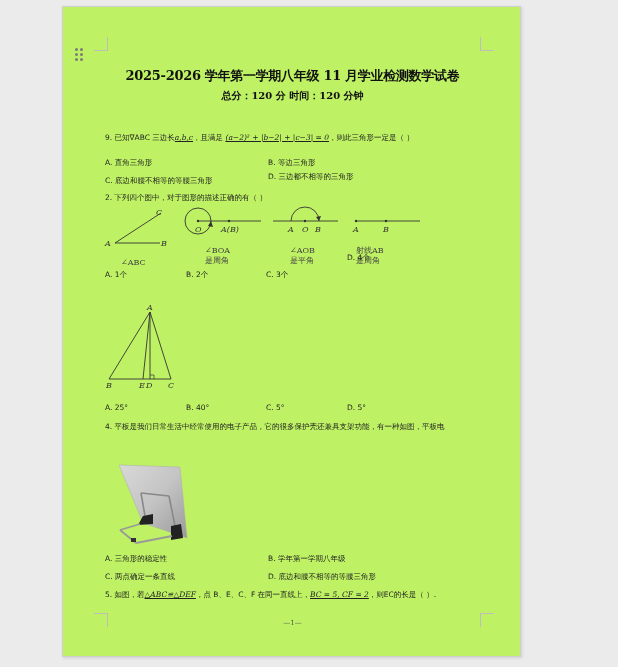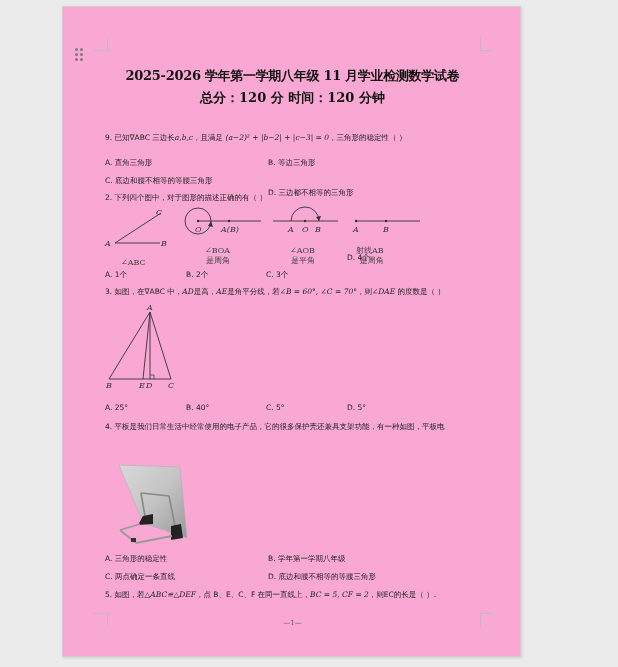--- a/index.html
+++ b/index.html
@@ -1,42 +1,42 @@
 <!DOCTYPE html>
 <html><head>
   <meta charset="utf-8">
   <style>
     * { margin: 0; padding: 0; box-sizing: border-box; }
     html, body { width: 618px; height: 667px; overflow: hidden; background: #ebebeb; }
     body { position: relative; font-family: "DejaVu Serif", "Liberation Serif", serif; color: #111; }
 
     .page {
       position: absolute; left: 62px; top: 6px; width: 459px; height: 651px;
-      background: #f9a8d4; border: 1px solid #cfcfcf;
+      background: #bef264; border: 1px solid #cfcfcf;
       box-shadow: 1px 1px 3px rgba(0,0,0,0.12);
     }
     .crop { position: absolute; width: 14px; height: 14px; border-color: #bdbdbd; border-style: solid; border-width: 0; }
     .crop.tl { left: 31px; top: 30px; border-right-width: 1px; border-bottom-width: 1px; }
     .crop.tr { left: 417px; top: 30px; border-left-width: 1px; border-bottom-width: 1px; }
     .crop.bl { left: 31px; top: 606px; border-right-width: 1px; border-top-width: 1px; }
     .crop.br { left: 417px; top: 606px; border-left-width: 1px; border-top-width: 1px; }
 
     .drag-handle { position: absolute; left: 12px; top: 41px; width: 9px; height: 14px; cursor: grab; }
     .drag-handle i { position: absolute; width: 3px; height: 3px; background: #7a7a7a; border-radius: 50%; }
 
     .abs { position: absolute; white-space: nowrap; }
     .title { left: 0; width: 459px; top: 60px; text-align: center; font-weight: bold; font-size: 13px; font-family: "DejaVu Serif", serif; letter-spacing: -0.3px; }
-    .subtitle { left: 0; width: 459px; top: 82px; text-align: center; font-weight: bold; font-size: 13px; }
+    .subtitle { left: 0; width: 459px; top: 82px; text-align: center; font-weight: bold; font-size: 10px; }
     .section { left: 42px; top: 107px; font-weight: bold; font-size: 9px; }
     .q { font-size: 7.5px; color: #222; font-family: "DejaVu Sans", sans-serif; }
     .opt { font-size: 7.5px; color: #222; font-family: "DejaVu Sans", sans-serif; }
-    .math { font-style: italic; font-family: "DejaVu Serif", serif; }
+    .math { font-style: italic; font-family: "DejaVu Serif", serif; text-decoration: underline; }
 
     .fig-label { font-size: 8px; font-style: italic; color: #333; font-family: "DejaVu Serif", serif; }
-    .fig-cap { font-size: 8px; color: #444; text-align: right; line-height: 10px; font-family: "DejaVu Serif", serif; }
+    .fig-cap { font-size: 8px; color: #444; text-align: left; line-height: 10px; font-family: "DejaVu Serif", serif; }
 
     .page-num { left: 0; width: 459px; top: 612px; text-align: center; font-size: 7px; color: #555; }
 
     svg { position: absolute; overflow: visible; }
   </style>
 </head>
 <body>
 
 <div class="page">
   <div class="crop tl"></div>
@@ -50,26 +50,26 @@
     <i style="left:0;top:5px"></i>
       <i style="left:5px;top:5px"></i>
     <i style="left:0;top:10px"></i>
       <i style="left:5px;top:10px"></i>
   </div>
 
   <div class="abs title">2025-2026 学年第一学期八年级 11 月学业检测数学试卷</div>
   <div class="abs subtitle">总分：120 分   时间：120 分钟</div>
 
   <div class="abs q" style="left:42px;top:126px">
-    <span>9. 已知∇ABC 三边长</span><span class="math">a,b,c</span><span>，且满足</span> <span class="math">(a−2)² + |b−2| + |c−3| = 0</span><span>，三角形的稳定性（  ）</span>
+    <span>9. 已知∇ABC 三边长</span><span class="math">a,b,c</span><span>，且满足</span> <span class="math">(a−2)² + |b−2| + |c−3| = 0</span><span>，则此三角形一定是（  ）</span>
   </div>
   <div class="abs opt" style="left:42px;top:151px">A. 直角三角形</div>
   <div class="abs opt" style="left:205px;top:151px">B. 等边三角形</div>
   <div class="abs opt" style="left:42px;top:169px">C. 底边和腰不相等的等腰三角形</div>
-  <div class="abs opt" style="left:205px;top:181px">D. 三边都不相等的三角形</div>
+  <div class="abs opt" style="left:205px;top:165px">D. 三边都不相等的三角形</div>
 
   <div class="abs q" style="left:42px;top:186px">2. 下列四个图中，对于图形的描述正确的有（  ）</div>
 
   <svg style="left:42px;top:196px" width="70" height="45">
     <line x1="10" y1="40" x2="56" y2="10" stroke="#333" stroke-width="0.9"></line>
     <line x1="10" y1="40" x2="55" y2="40" stroke="#333" stroke-width="0.9"></line>
   </svg>
   <div class="abs fig-label" style="left:42px;top:232px">A</div>
   <div class="abs fig-label" style="left:98px;top:232px">B</div>
   <div class="abs fig-label" style="left:93px;top:201px">C</div>
@@ -113,23 +113,20 @@
   <div class="abs fig-cap" style="left:293px;top:239px">
     <div>射线AB</div>
     <div>是周角</div>
   </div>
 
   <div class="abs opt" style="left:42px;top:263px">A. 1个</div>
   <div class="abs opt" style="left:123px;top:263px">B. 2个</div>
   <div class="abs opt" style="left:203px;top:263px">C. 3个</div>
   <div class="abs opt" style="left:284px;top:246px">D. 4个</div>
 
-  <div class="abs q" style="left:42px;top:280px">
-    <span>3. 如图，在∇ABC 中，</span><span class="math">AD</span><span>是高，</span><span class="math">AE</span><span>是角平分线，若</span><span class="math">∠B = 60°, ∠C = 70°</span><span>，则</span><span class="math">∠DAE</span><span> 的度数是（  ）</span>
-  </div>
 
   <svg style="left:42px;top:302px" width="80" height="75">
     <line x1="45" y1="3" x2="4" y2="70" stroke="#333" stroke-width="0.9"></line>
     <line x1="45" y1="3" x2="66" y2="70" stroke="#333" stroke-width="0.9"></line>
     <line x1="4" y1="70" x2="66" y2="70" stroke="#333" stroke-width="0.9"></line>
     <line x1="45" y1="3" x2="38" y2="70" stroke="#333" stroke-width="0.9"></line>
     <line x1="45" y1="3" x2="45" y2="70" stroke="#333" stroke-width="0.9"></line>
     <polyline points="45,66 49,66 49,70" fill="none" stroke="#333" stroke-width="0.7"></polyline>
   </svg>
   <div class="abs fig-label" style="left:84px;top:296px">A</div>

